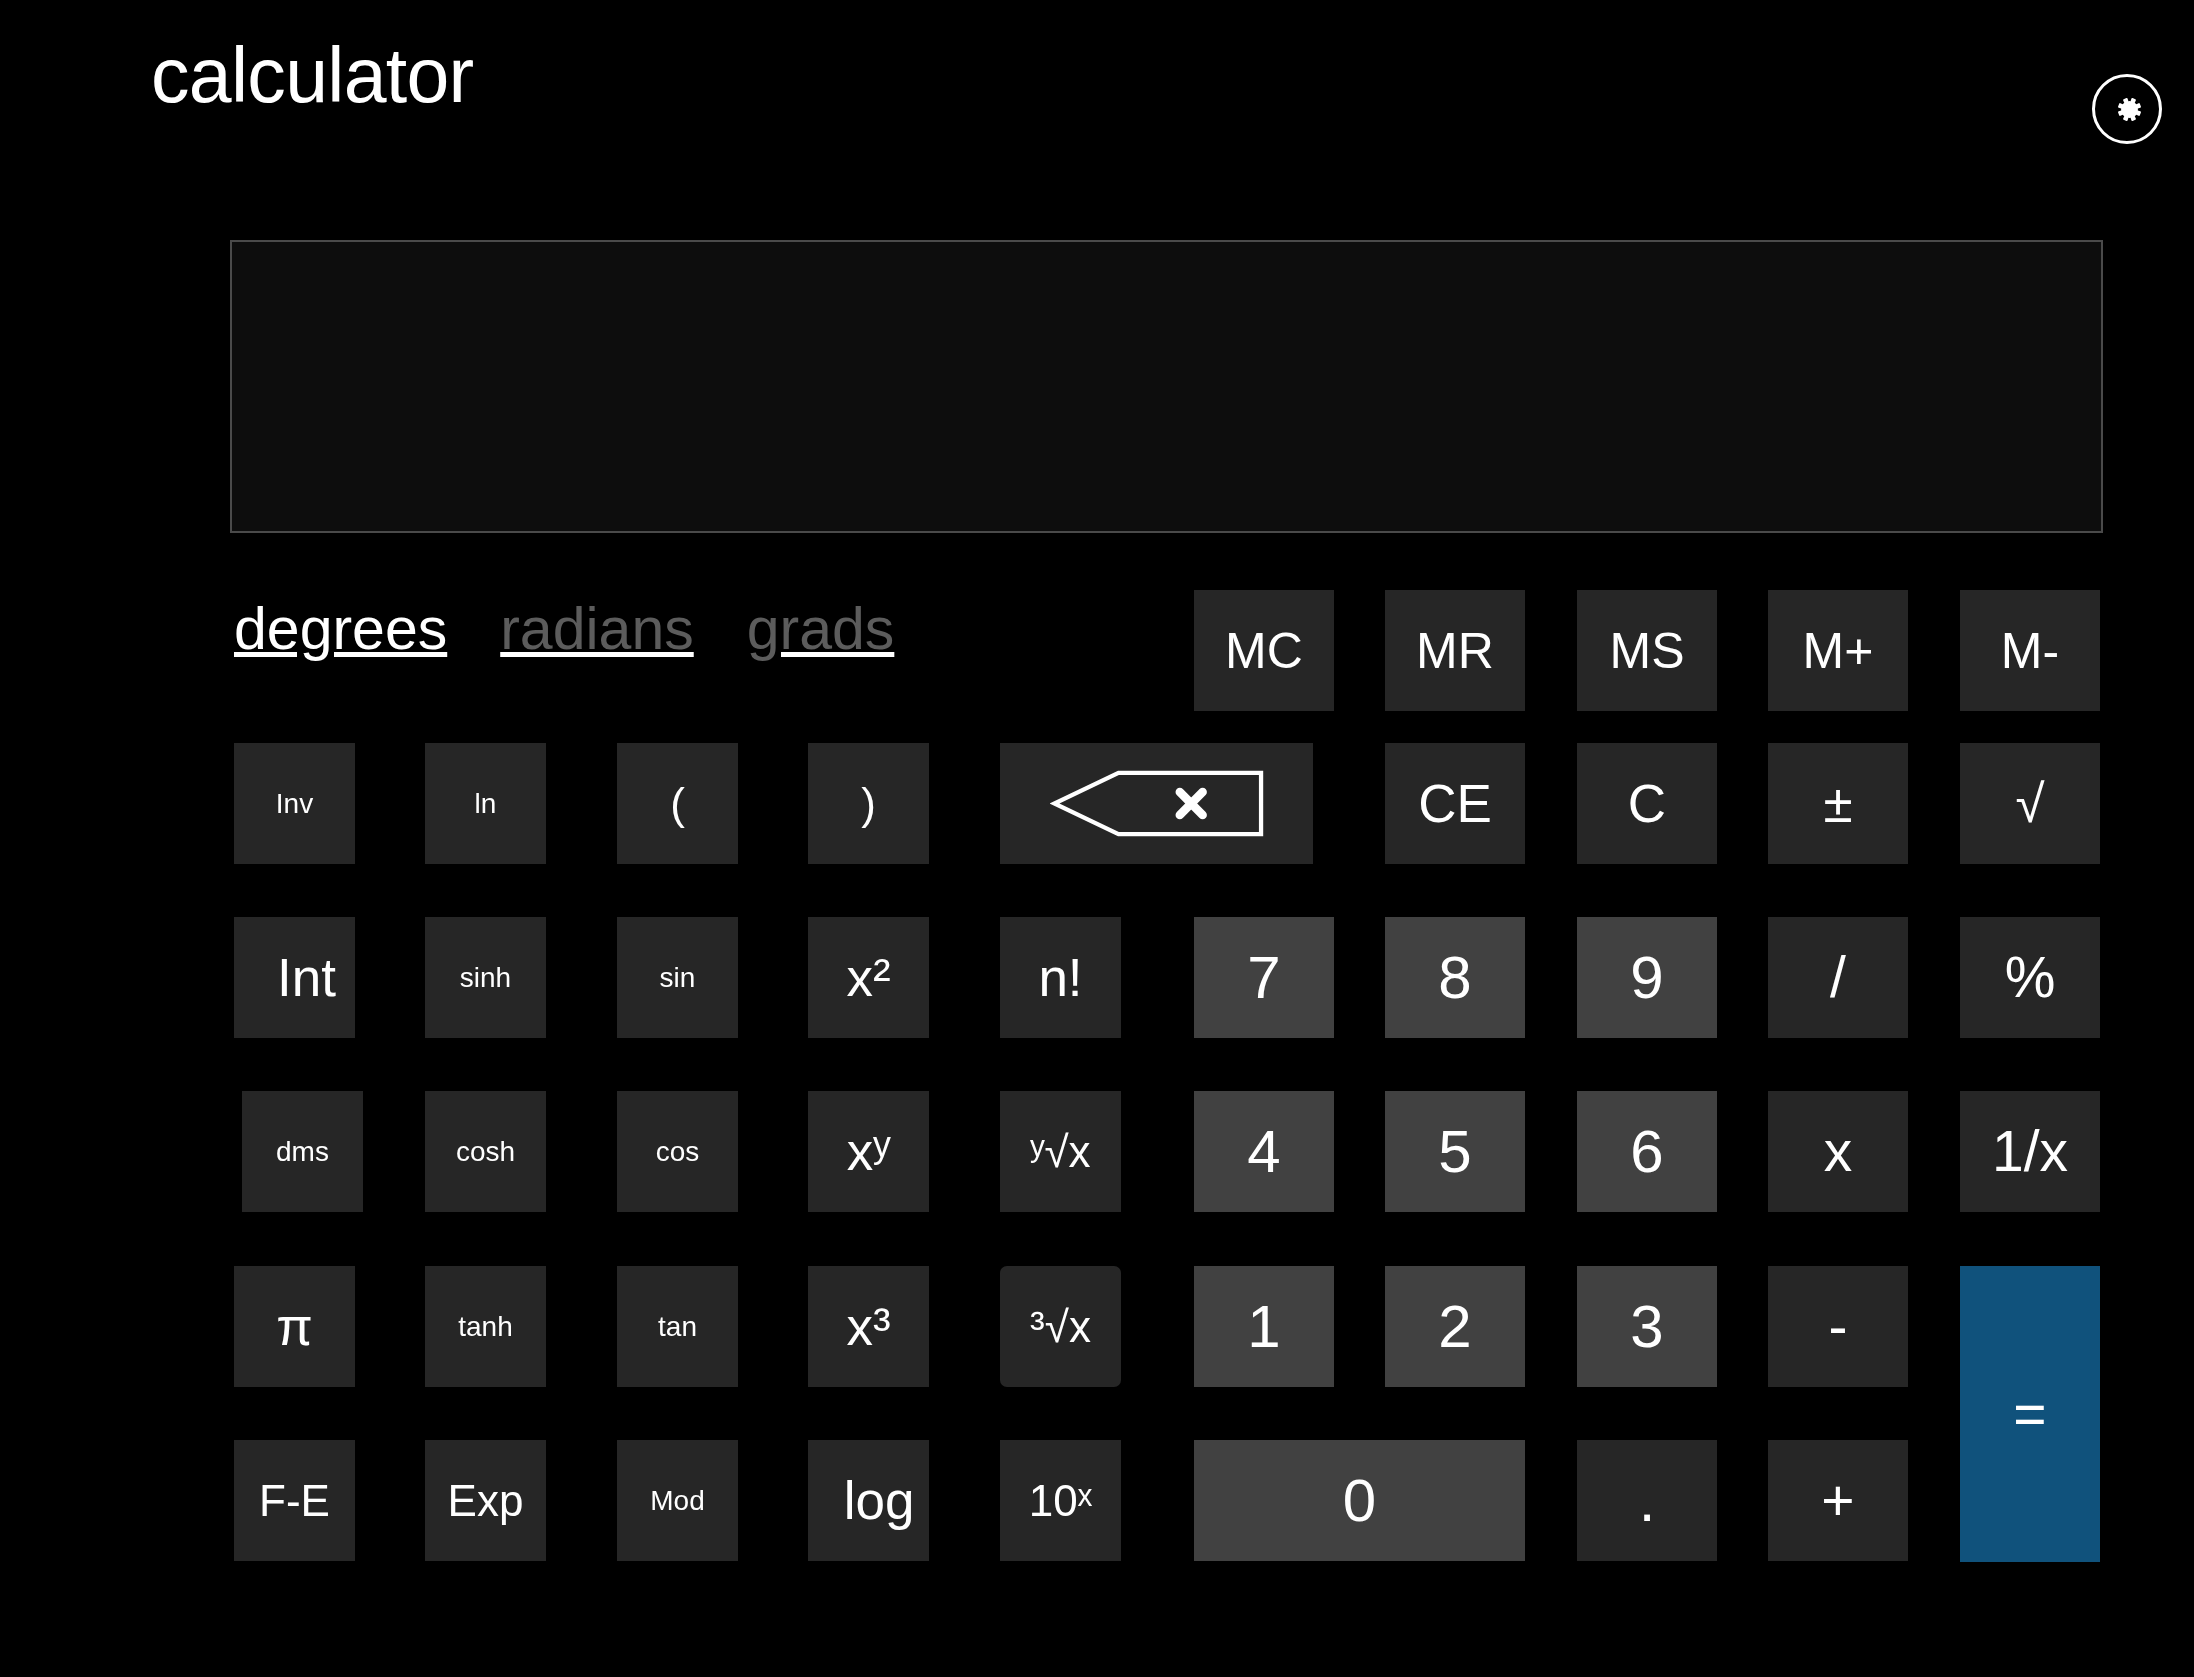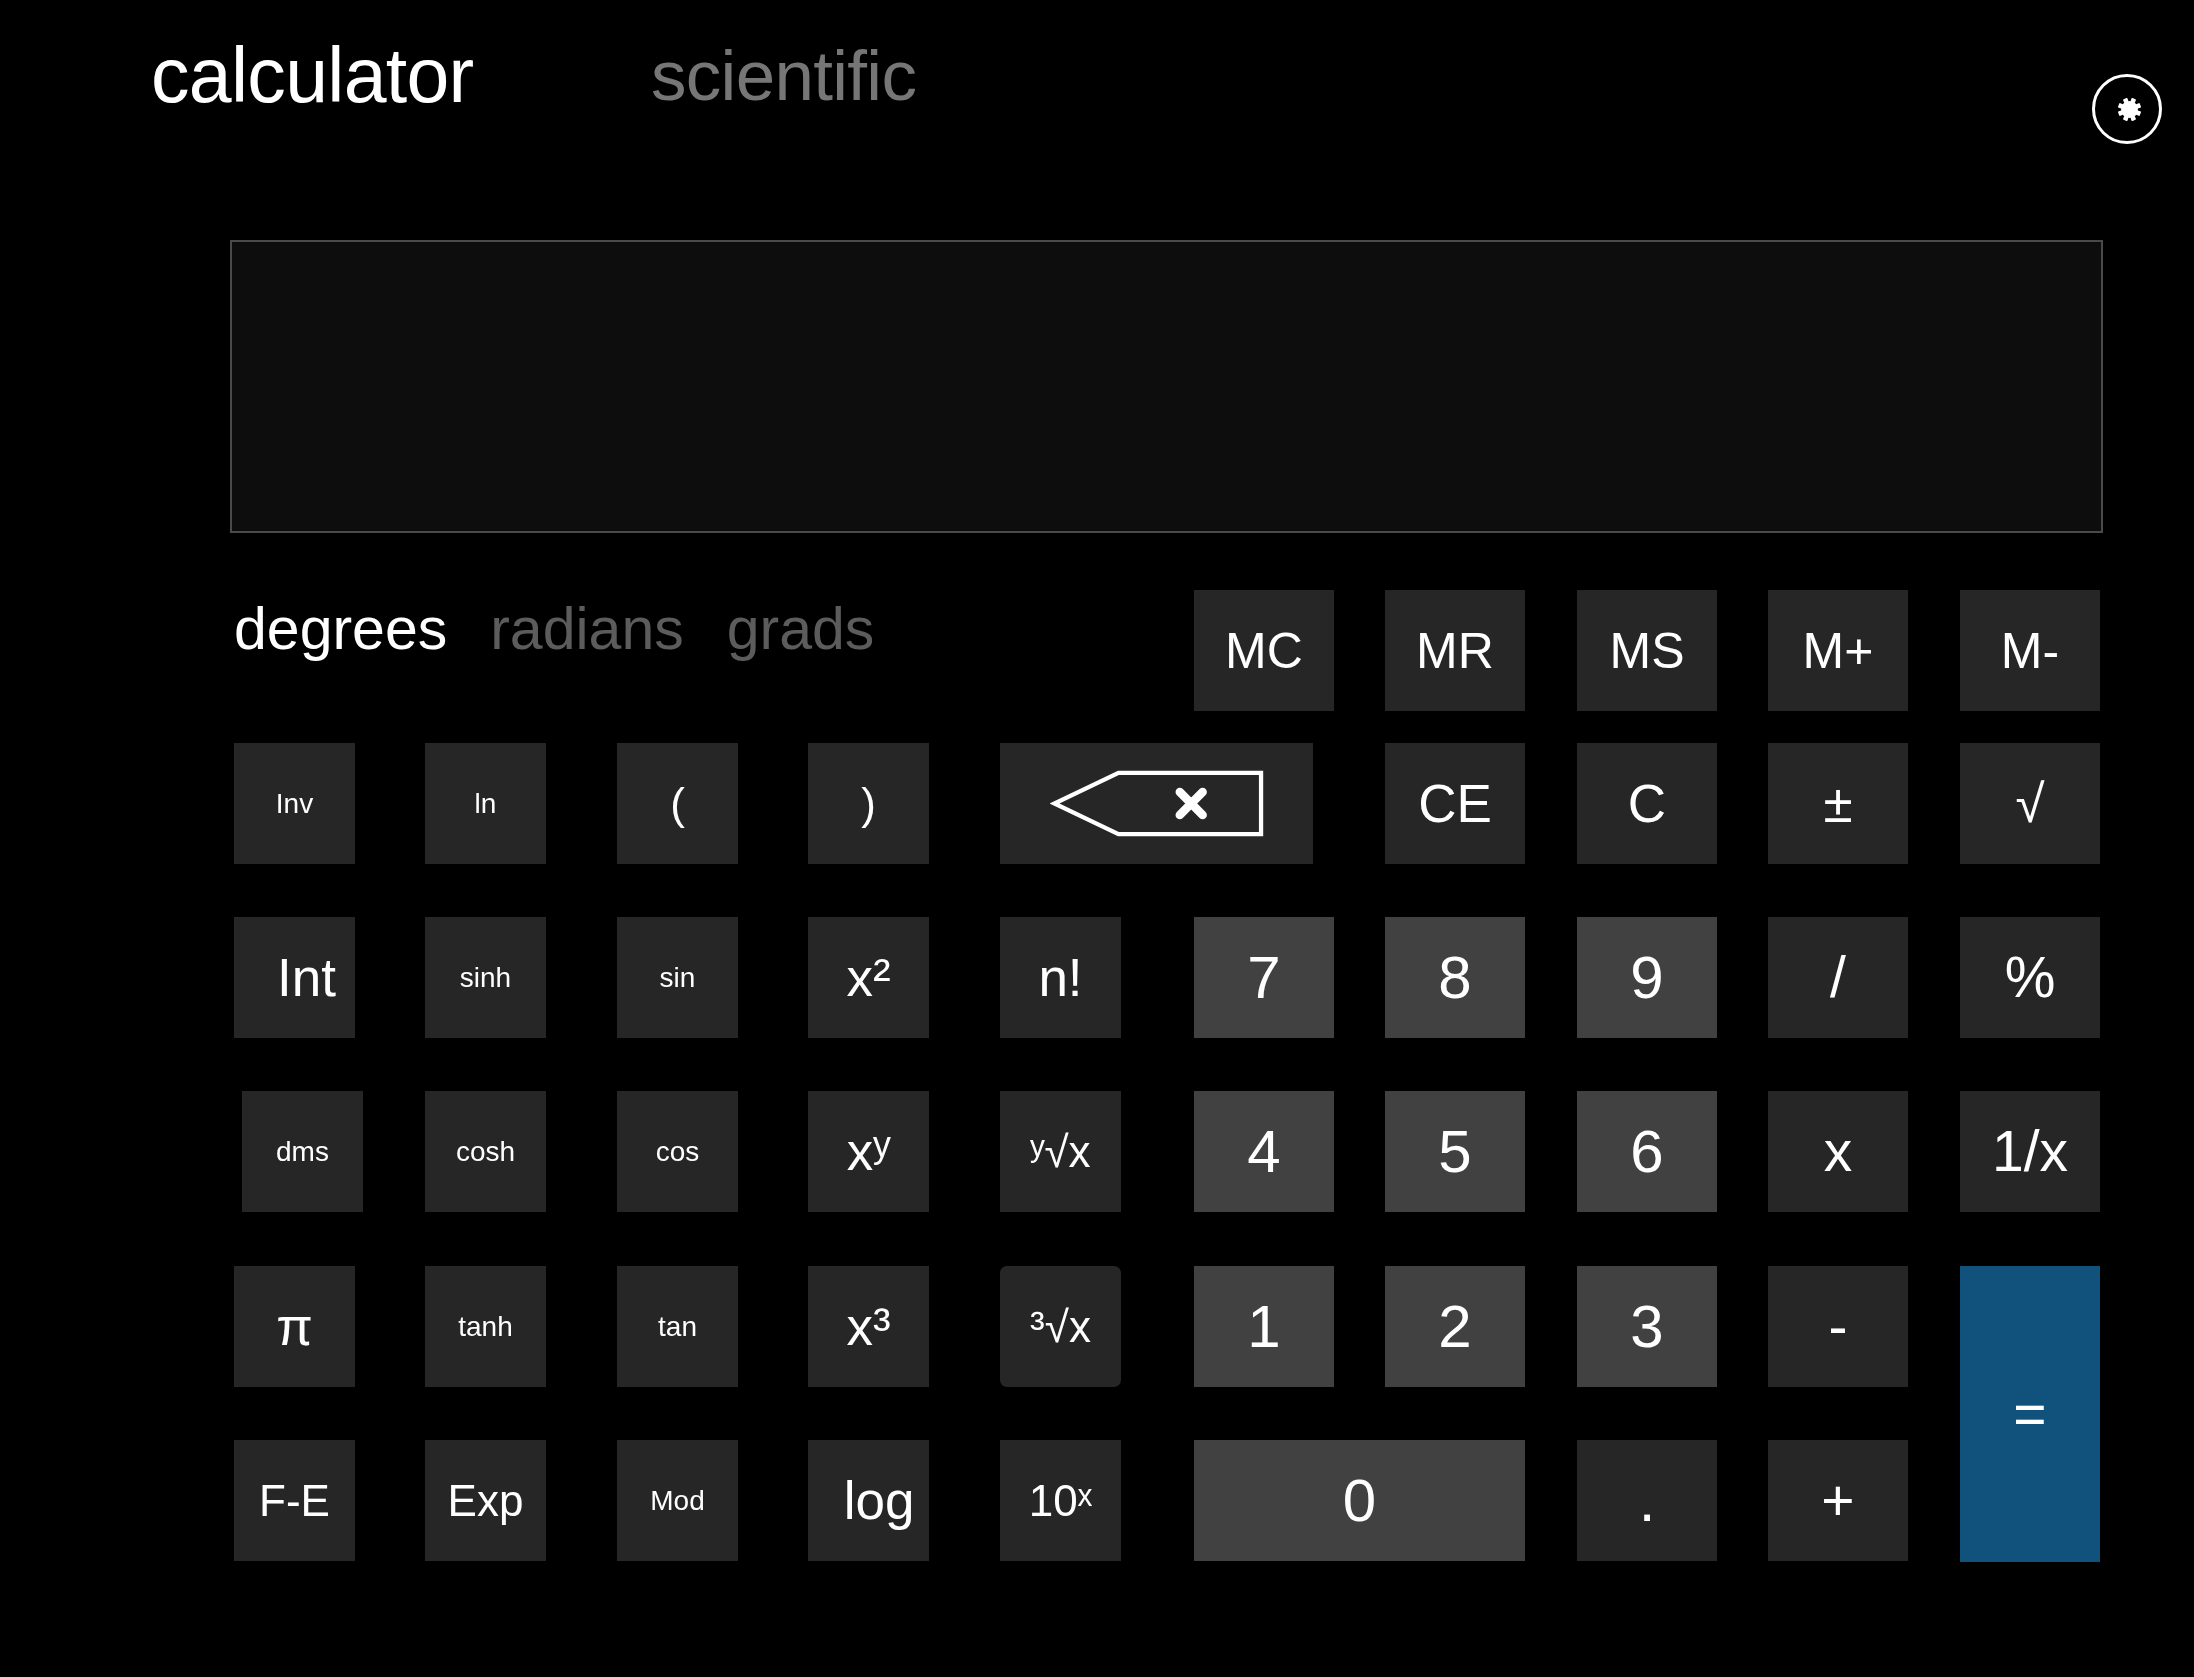--- a/index.html
+++ b/index.html
@@ -126,21 +126,22 @@
   .btn.op     { font-size: 57px; }
 
   
   .modebar {
     position: absolute;
     left: 0;
     top: -1.4px;
     height: 84px;
     display: flex;
     align-items: center;
-    gap: 6px;
+    gap: 16px;
+    text-decoration: underline;
   }
   .mode-item {
     font-size: 59px;
     font-weight: 300;
     line-height: 1;
     color: #5c5c5c;
     margin-right: 37px;
     cursor: pointer;
     white-space: nowrap;
   }
@@ -148,21 +149,20 @@
 
   .bksp-icon { display: block; }
 </style>
 </head>
 <body>
 
 <div id="app">
 
   <div class="header">
     <div class="app-title">calculator</div>
-    <div class="app-mode">scientific</div>
     <div class="settings-btn">
       <span>
         <svg width="37" height="37" viewBox="0 0 24 24" aria-hidden="true">
           <path fill="#ffffff" d="M12 8.6a3.4 3.4 0 100 6.8 3.4 3.4 0 000-6.8zm0 5a1.6 1.6 0 110-3.2 1.6 1.6 0 010 3.2z"></path>
           <path fill="#ffffff" d="M20.3 13.2l-1.6-.5a6.9 6.9 0 000-1.4l1.6-.5a.6.6 0 00.4-.8l-.7-1.8a.6.6 0 00-.8-.3l-1.5.7a7 7 0 00-1-1l.7-1.5a.6.6 0 00-.3-.8l-1.8-.7a.6.6 0 00-.8.4l-.5 1.6a6.9 6.9 0 00-1.4 0l-.5-1.6a.6.6 0 00-.8-.4l-1.8.7a.6.6 0 00-.3.8l.7 1.5a7 7 0 00-1 1l-1.5-.7a.6.6 0 00-.8.3l-.7 1.8a.6.6 0 00.4.8l1.6.5a6.9 6.9 0 000 1.4l-1.6.5a.6.6 0 00-.4.8l.7 1.8a.6.6 0 00.8.3l1.5-.7a7 7 0 001 1l-.7 1.5a.6.6 0 00.3.8l1.8.7a.6.6 0 00.8-.4l.5-1.6a6.9 6.9 0 001.4 0l.5 1.6a.6.6 0 00.8.4l1.8-.7a.6.6 0 00.3-.8l-.7-1.5a7 7 0 001-1l1.5.7a.6.6 0 00.8-.3l.7-1.8a.6.6 0 00-.4-.8z"></path>
         </svg>
       </span>
     </div>
   </div>
 

